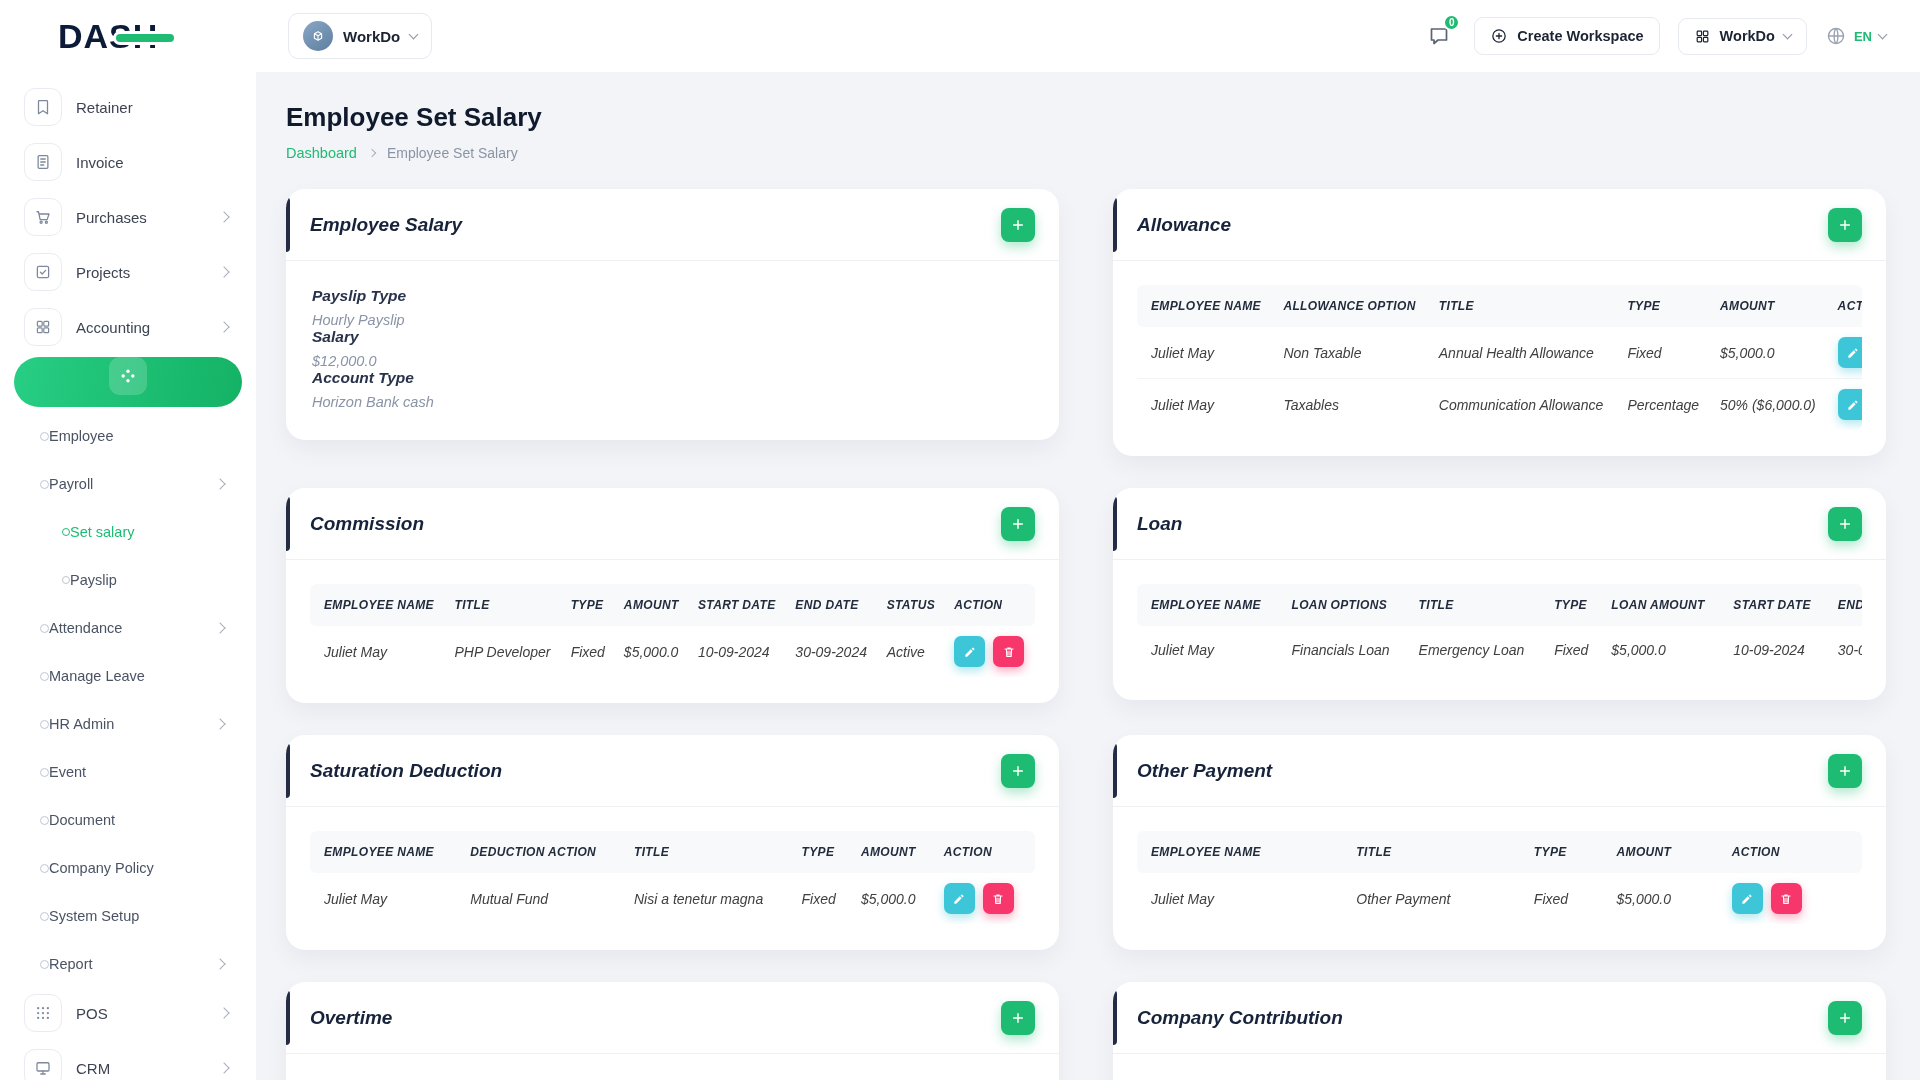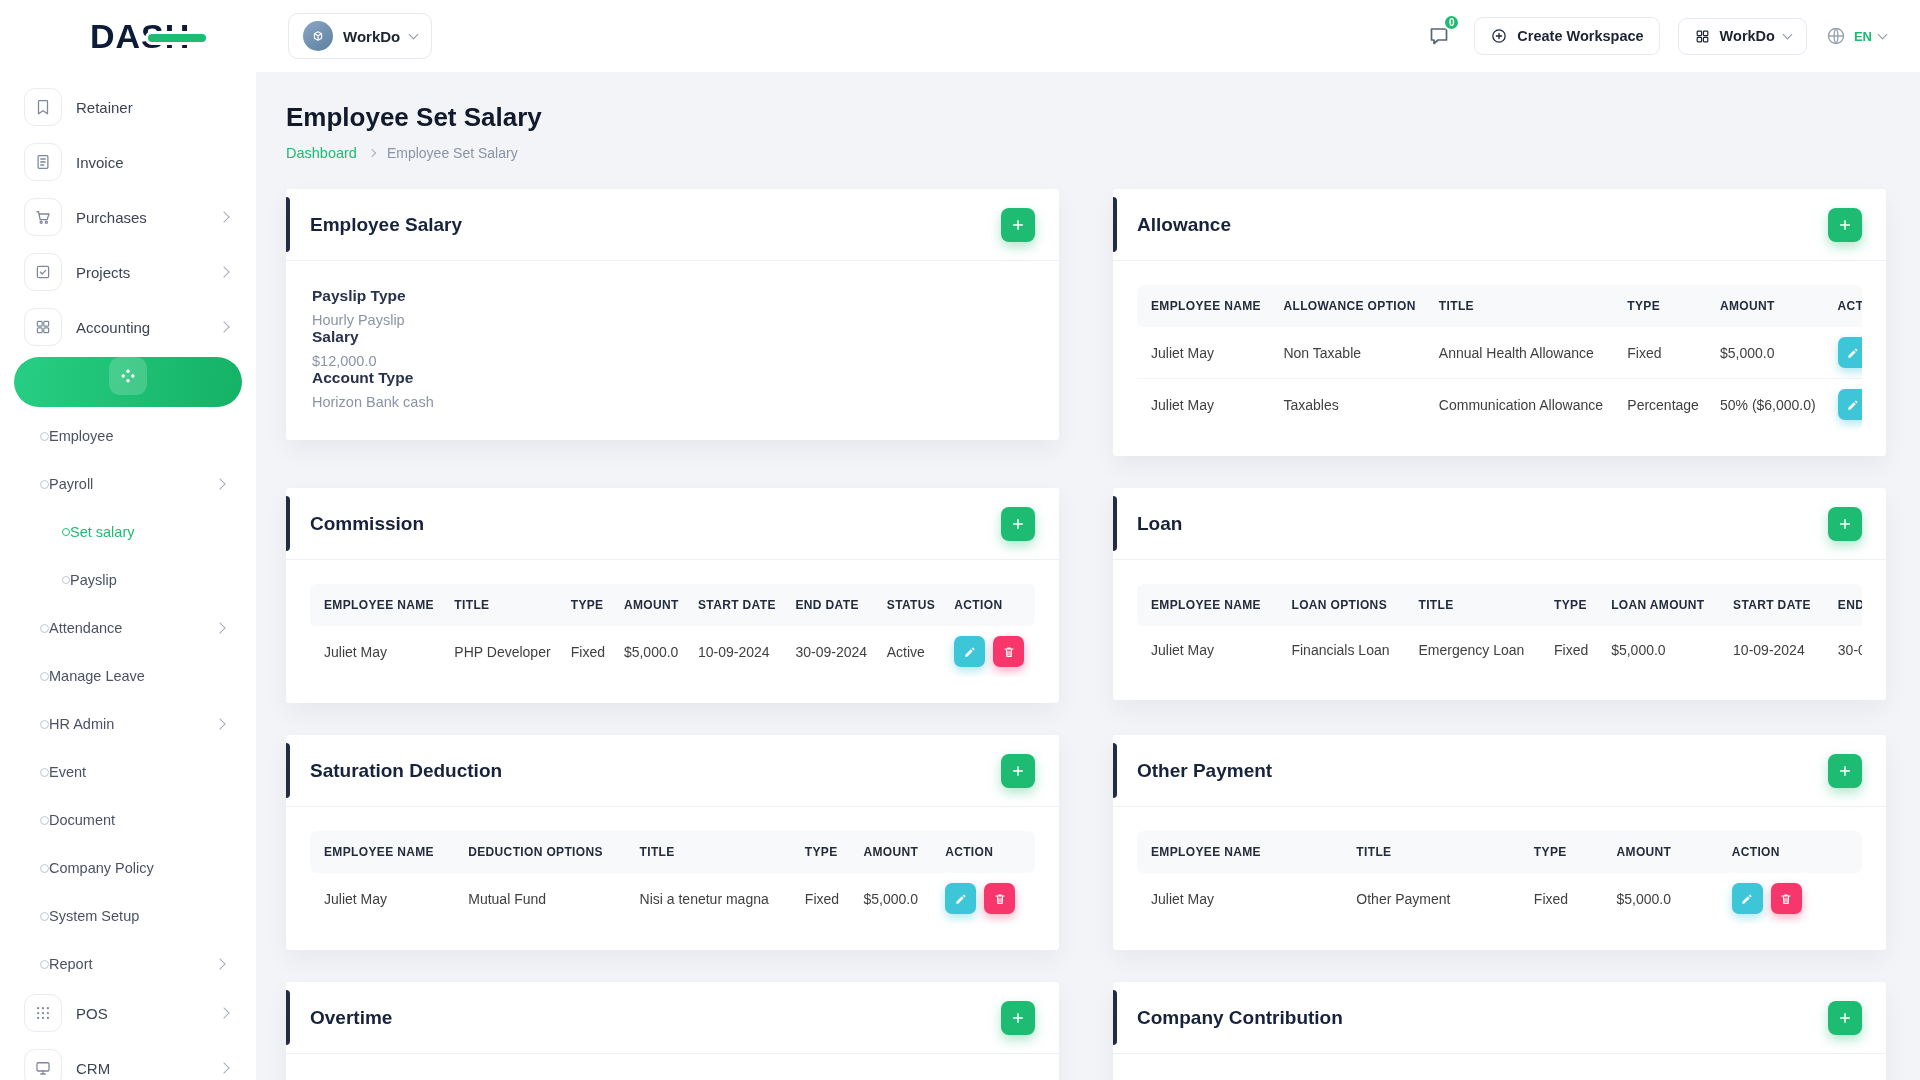--- a/index.html
+++ b/index.html
@@ -6,21 +6,21 @@
   html,body { width:1920px; height:1080px; overflow:hidden; }
   body { font-family:"Liberation Sans","DejaVu Sans",sans-serif; background:#fff; color:#323c4e; }
   :root{
     --green:#1ebc72; --ink:#101a2c; --muted:#8a94a6; --border:#e6e9ef;
     --bg:#f2f4f8; --teal:#3dc6d8; --pink:#f7366b;
   }
   .app{ position:relative; width:1920px; height:1080px; }
 
   
   .sidebar{ position:absolute; left:0; top:0; width:256px; height:1080px; background:#fff; z-index:5; }
-  .logo{ height:72px; display:flex; align-items:center; padding-left:58px; cursor:pointer;margin-left:32px; }
+  .logo{ height:72px; display:flex; align-items:center; padding-left:58px; cursor:pointer; }
   .logo-text{ font-size:34px; font-weight:900; letter-spacing:1px; color:#0c1b38; position:relative; }
   .logo-dash{ position:absolute; right:-16px; top:46%; width:58px; height:8px; border-radius:4px;
               background:var(--green); box-shadow:0 0 0 3px #fff; }
   nav.menu{ padding:10px 14px 0; }
   .m-item{ display:flex; align-items:center; gap:14px; height:50px; padding:0 10px; margin-bottom:5px;
            border-radius:26px; cursor:pointer; }
   .m-icon{ width:38px; height:38px; border:1px solid #e9ecf1; border-radius:11px; display:grid;
            place-items:center; color:#7e8899; flex:0 0 38px; background:#fff; }
   .m-label{ flex:1; font-size:15px; font-weight:500; color:#3c4454; }
   .chev{ display:inline-block; width:8px; height:8px; border-right:1.8px solid currentColor;
@@ -66,21 +66,21 @@
   .content{ position:absolute; left:256px; top:72px; width:1664px; min-height:1008px; background:var(--bg);
             padding:24px 34px 60px 30px; }
   .page-title{ font-size:26px; font-weight:700; color:var(--ink); margin:6px 0 12px; }
   .breadcrumb{ display:flex; align-items:center; gap:12px; font-size:14.5px; }
   .bc-link{ color:var(--green); text-decoration:none; font-weight:500; cursor:pointer; }
   .bc-sep{ width:6px; height:6px; border-right:1.6px solid #a7afbe; border-bottom:1.6px solid #a7afbe;
            transform:rotate(-45deg); }
   .bc-current{ color:var(--muted); font-size:14px; }
   .grid{ margin-top:28px; display:grid; grid-template-columns:1fr 1fr; column-gap:54px; row-gap:32px;
          align-items:start; }
-  .card{ background:#fff; border-radius:3px; box-shadow:0 10px 24px rgba(16,24,40,.05); overflow:hidden; }
+  .card{ background:#fff; border-radius:19px; box-shadow:0 10px 24px rgba(16,24,40,.05); overflow:hidden;font-style:italic; }
   .card-header{ position:relative; display:flex; align-items:center; justify-content:space-between;
                 padding:0 24px; height:72px; border-bottom:1px solid #eef0f4; }
   .card-header::before{ content:""; position:absolute; left:0; top:8px; bottom:8px; width:4px;
                         border-radius:0 4px 4px 0; background:#232c44; }
   .card-title{ font-size:19px; font-weight:600; color:#17233b; }
   .add-btn{ width:34px; height:34px; border:none; border-radius:8px; background:var(--green); color:#fff;
             display:grid; place-items:center; cursor:pointer; box-shadow:0 5px 12px rgba(30,188,114,.35); }
   
   .fields{ display:flex; padding:26px 26px 30px;flex-direction:column; }
   .f-col{ width:248px; }
@@ -514,21 +514,21 @@
                 <path d="M12 5.5v13M5.5 12h13"></path>
               </svg>
           </button>
         </div>
         <div class="table-wrap">
           <div class="table-clip">
             <table>
               <thead>
                 <tr>
                   <th>EMPLOYEE NAME</th>
-                  <th>DEDUCTION OPTIONS</th>
+                  <th>DEDUCTION ACTION</th>
                   <th>TITLE</th>
                   <th>TYPE</th>
                   <th>AMOUNT</th>
                   <th>ACTION</th>
                 </tr>
               </thead>
               <tbody>
                 <tr>
                   <td>Juliet May</td>
                   <td>Mutual Fund</td>

